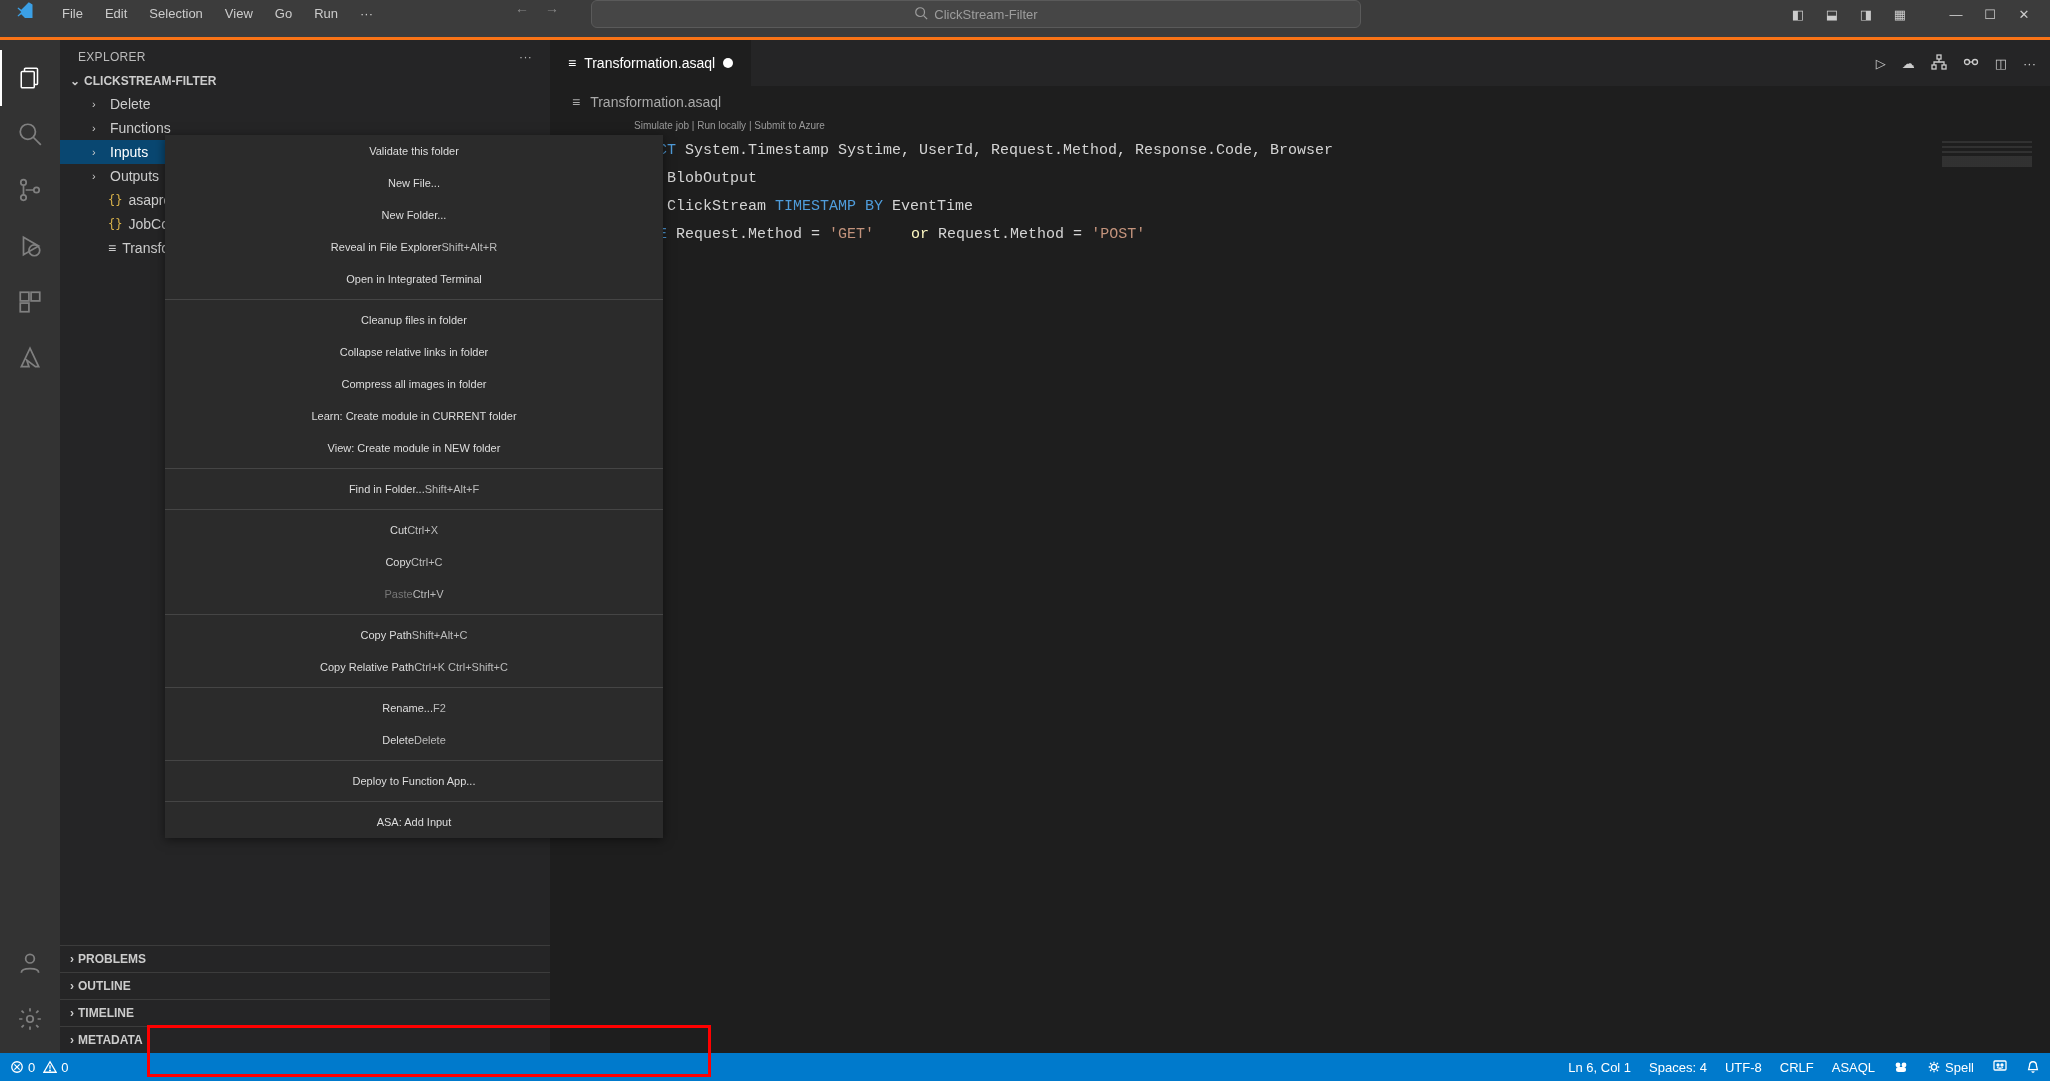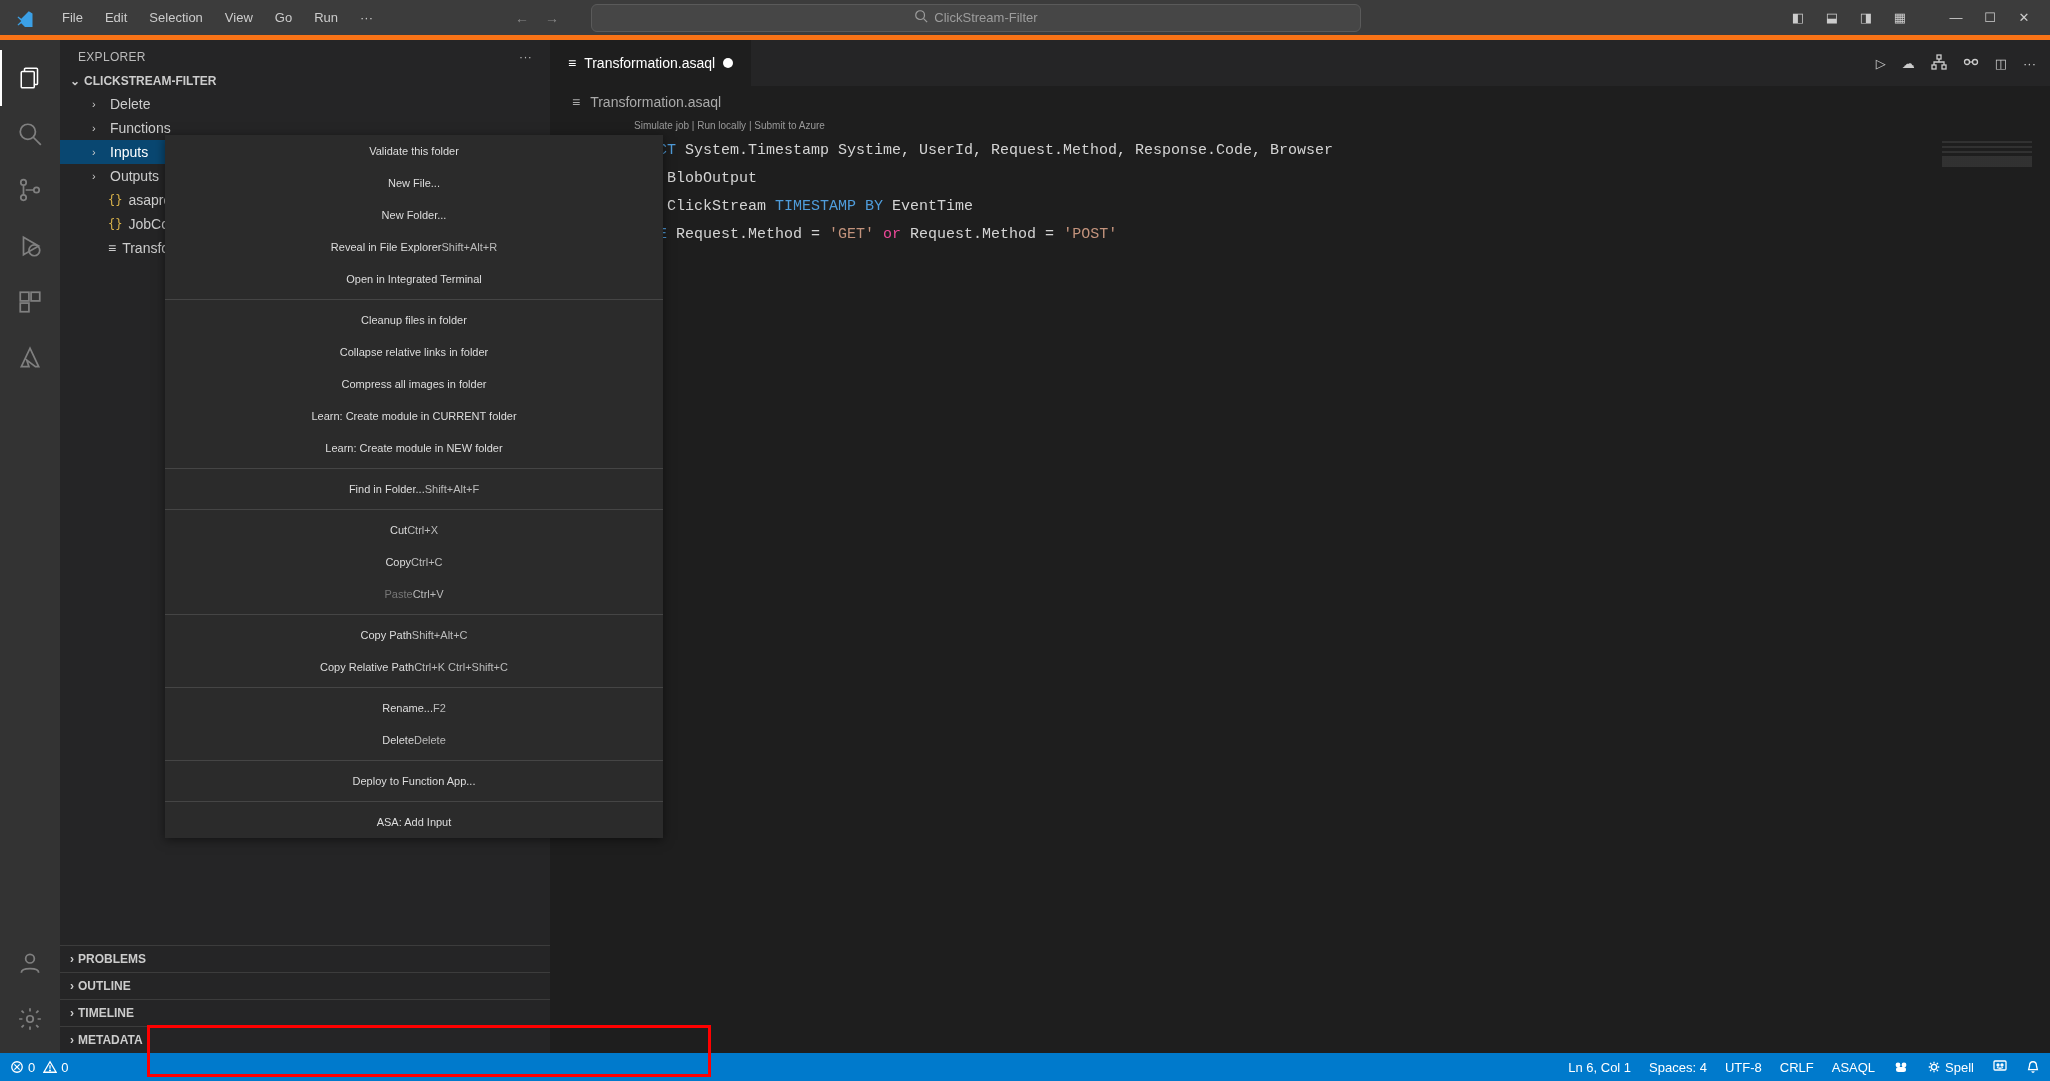--- a/index.html
+++ b/index.html
@@ -10,24 +10,24 @@
   background: #1e1e1e;
   overflow: hidden;
   width: 2050px;
   height: 1081px;
   position: relative;
 }
 
 
 .titlebar {
   display: flex;
-  align-items: center;
+  align-items: flex-start;
   height: 40px;
   background: #3c3c3c;
-  border-bottom: 5px solid #f97316;
+  border-bottom: 3px solid #f97316;
 }
 .app-logo {
   width: 50px;
   display: flex;
   justify-content: center;
 }
 .app-logo svg { width: 18px; height: 18px; }
 .menu { display: flex; gap: 2px; padding-left: 2px; }
 .menu-item { padding: 6px 10px; color: #ccc; cursor: default; }
 .menu-ellipsis { padding: 6px 12px; color: #ccc; }
@@ -147,21 +147,21 @@
 .tab-actions { margin-left: auto; display: flex; align-items: center; gap: 16px; padding: 0 14px; color: #ccc; }
 .breadcrumb { padding: 8px 22px; color: #aaa; font-size: 14px; display: flex; gap: 10px; }
 .code-links { padding: 2px 12px 6px 84px; color: #999; font-size: 10px; }
 .code-links span { cursor: pointer; }
 .code-area { display: flex; flex: 1; position: relative; }
 .gutter { width: 72px; text-align: right; color: #6e6e6e; font-family: Consolas, monospace; font-size: 14px; line-height: 28px; padding-right: 24px; user-select: none; }
 .code { font-family: Consolas, "Courier New", monospace; font-size: 15px; line-height: 28px; white-space: pre; color: #d4d4d4; }
 .kw { color: #4f9cda; }
 .id { color: #d4d4d4; }
 .str { color: #c3937c; }
-.op { color: #ec4899; }
+.op { color: #fef9c3; margin-left: 28px; }
 .minimap {
   position: absolute;
   right: 18px;
   top: 4px;
   width: 90px;
   height: 26px;
   background: linear-gradient(#555 0 2px, transparent 2px 5px, #555 5px 7px, transparent 7px 10px, #555 10px 12px, transparent 12px 15px, #555 15px 17px);
   opacity: 0.35;
 }
 
@@ -501,21 +501,21 @@
     <div class="ctx-item">
       <span>Collapse relative links in folder</span>
     </div>
     <div class="ctx-item">
       <span>Compress all images in folder</span>
     </div>
     <div class="ctx-item">
       <span>Learn: Create module in CURRENT folder</span>
     </div>
     <div class="ctx-item">
-      <span>Learn: Create module in NEW folder</span>
+      <span>View: Create module in NEW folder</span>
     </div>
     <div class="ctx-sep"></div>
     <div class="ctx-item">
       <span>Find in Folder...</span>
       <span class="shortcut">Shift+Alt+F</span>
     </div>
     <div class="ctx-sep"></div>
     <div class="ctx-item">
       <span>Cut</span>
       <span class="shortcut">Ctrl+X</span>

